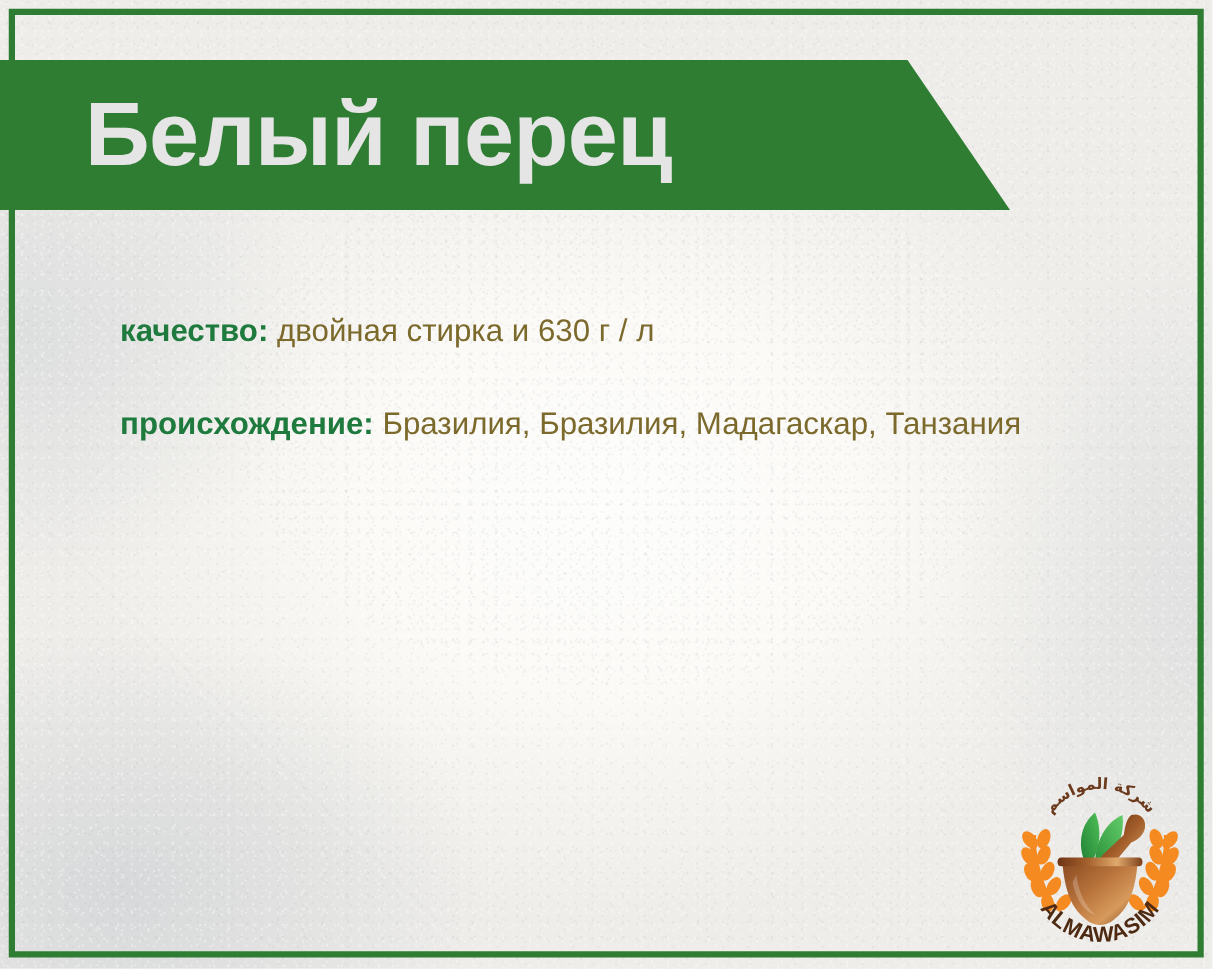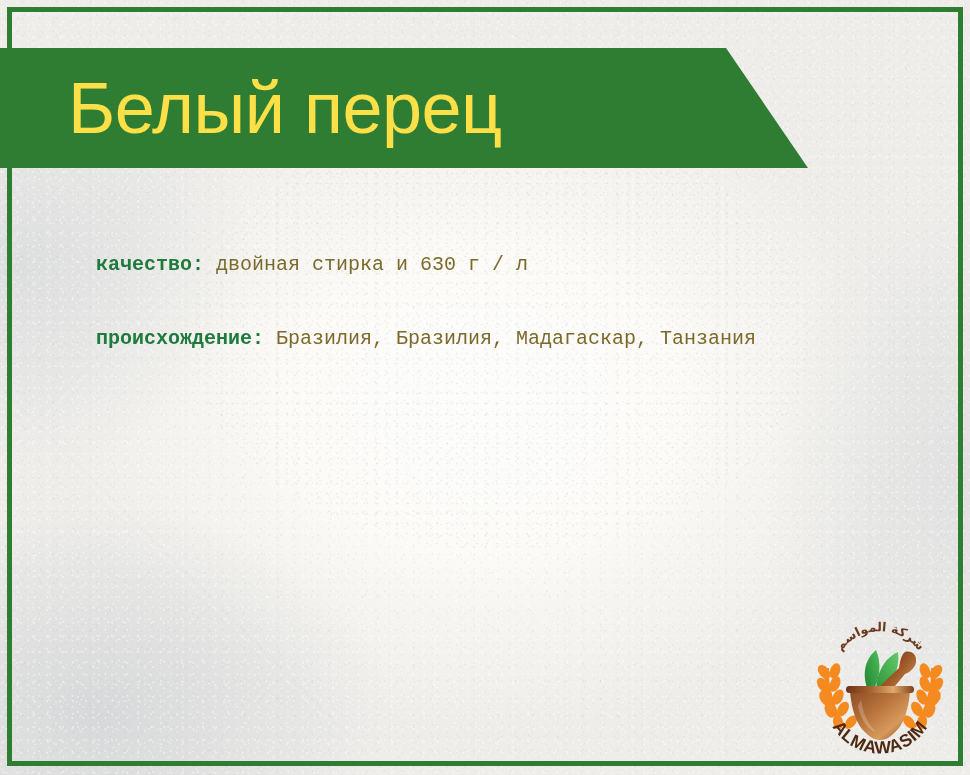--- a/index.html
+++ b/index.html
@@ -92,39 +92,39 @@
     left: 0; top: 48px;
     width: 808px; height: 120px;
     background: #2e7d32;
     clip-path: polygon(0 0, 726px 0, 808px 120px, 0 120px);
   }
   .title-text {
     position: absolute;
     left: 68px;
     top: 50%;
     transform: translateY(-50%);
-    color: #fde047;
+    color: #e5e5e5;
     font-family: "Liberation Sans", sans-serif;
-    font-weight: 400;
+    font-weight: 700;
     font-size: 72px;
     letter-spacing: -0.5px;
     white-space: nowrap;
     line-height: 1;
   }
 
   
   .specs {
     position: absolute;
     left: 96px;
     top: 248px;
     width: 830px;
   }
   .spec-row {
-    font-family: Liberation Mono, monospace;
-    font-size: 20px;
+    font-family: Liberation Sans, sans-serif;
+    font-size: 25px;
     line-height: 34px;
     color: #7c6a2c;
     margin-bottom: 40px;
   }
   .spec-row:last-child { margin-bottom: 0; }
   .spec-label {
     color: #1f7a3d;
     font-weight: 700;
   }
   .spec-value { color: #7c6a2c; }

